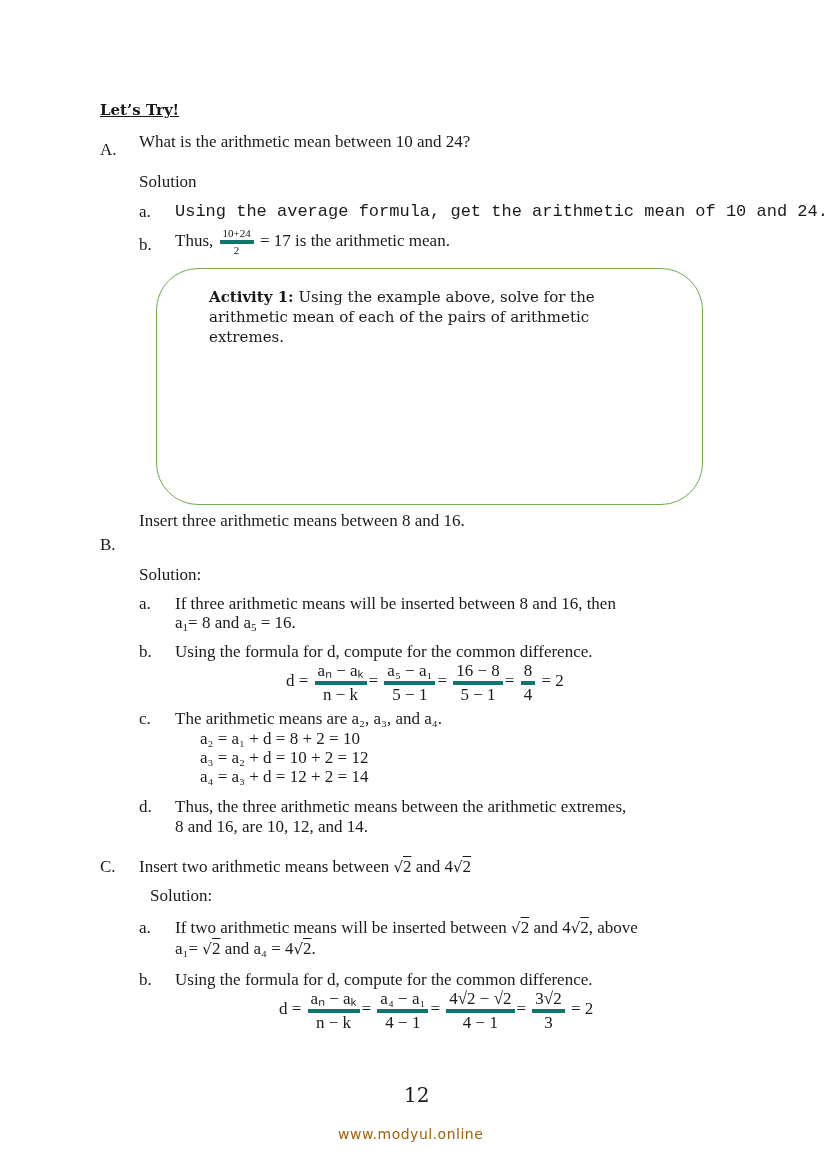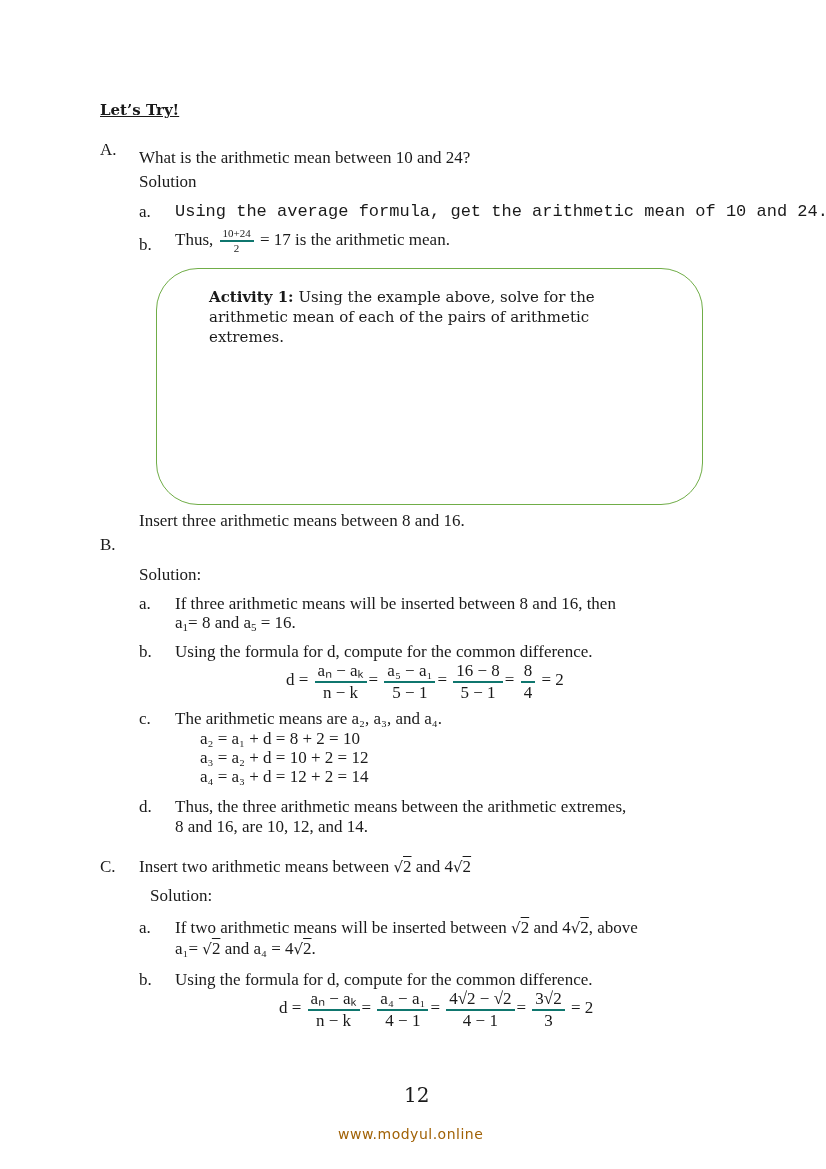--- a/index.html
+++ b/index.html
@@ -7,37 +7,37 @@
          font-family: "DejaVu Serif", serif; color: #1a1a1a; }
   .abs { position: absolute; white-space: nowrap; }
   .t { font-family: "Liberation Serif", serif; font-size: 17px; }
   .title { font-family: "DejaVu Serif", serif; font-weight: bold; 
            text-decoration: underline; font-size: 15px; }
   .activity { position: absolute; left: 156px; top: 268px; width: 547px; height: 237px;
               border: 1.5px solid #70ad47; border-radius: 42px; box-sizing: border-box; }
   .activity-text { position: absolute; left: 52px; top: 18px; width: 440px;
                    font-family: "DejaVu Serif", serif; font-size: 15px; line-height: 20px; white-space: normal; }
   .frac { display: inline-block; vertical-align: middle; text-align: center; margin: 0 2px; }
-  .frac .num { display: block; border-bottom: 2px solid #0f766e; padding: 0 3px; line-height: 1.15; }
+  .frac .num { display: block; border-bottom: 4px solid #0f766e; padding: 0 3px; line-height: 1.15; }
   .frac .den { display: block; line-height: 1.15; padding: 0 3px; }
   .frac.small { font-size: 11px; }
   .eq { font-family: "Liberation Serif", serif; font-size: 17px; }
   .sub { font-size: 11px; vertical-align: -3px; }
   .sqrt { font-family: "DejaVu Sans", sans-serif; font-size: 15px; }
   .ov { text-decoration: overline; }
   .page-num { font-family: "DejaVu Serif", serif; font-size: 20px; }
   .watermark { font-family: "DejaVu Sans", sans-serif; font-size: 14px; color: #a16207; letter-spacing: 0.5px; }
 </style>
 </head>
 <body>
 
 <div class="abs title" style="left:100px; top:101px;">Let’s Try!</div>
 
 <div class="abs t" style="left:100px; top:140px;">A.</div>
-<div class="abs t" style="left:139px; top:148px;">What is the arithmetic mean between 10 and 24?</div>
+<div class="abs t" style="left:139px; top:132px;">What is the arithmetic mean between 10 and 24?</div>
 <div class="abs t" style="left:139px; top:172px;">Solution</div>
 <div class="abs t" style="left:139px; top:202px;">a.</div>
 <div class="abs t" style="left:175px; top:202px;font-family:Liberation Mono, monospace;">Using the average formula, get the arithmetic mean of 10 and 24.</div>
 <div class="abs t" style="left:139px; top:235px;">b.</div>
 <div class="abs t" style="left:175px; top:227px;">
   <span>Thus,</span>
   <span class="frac small">
     <span class="num">10+24</span>
     <span class="den">2</span>
   </span>

